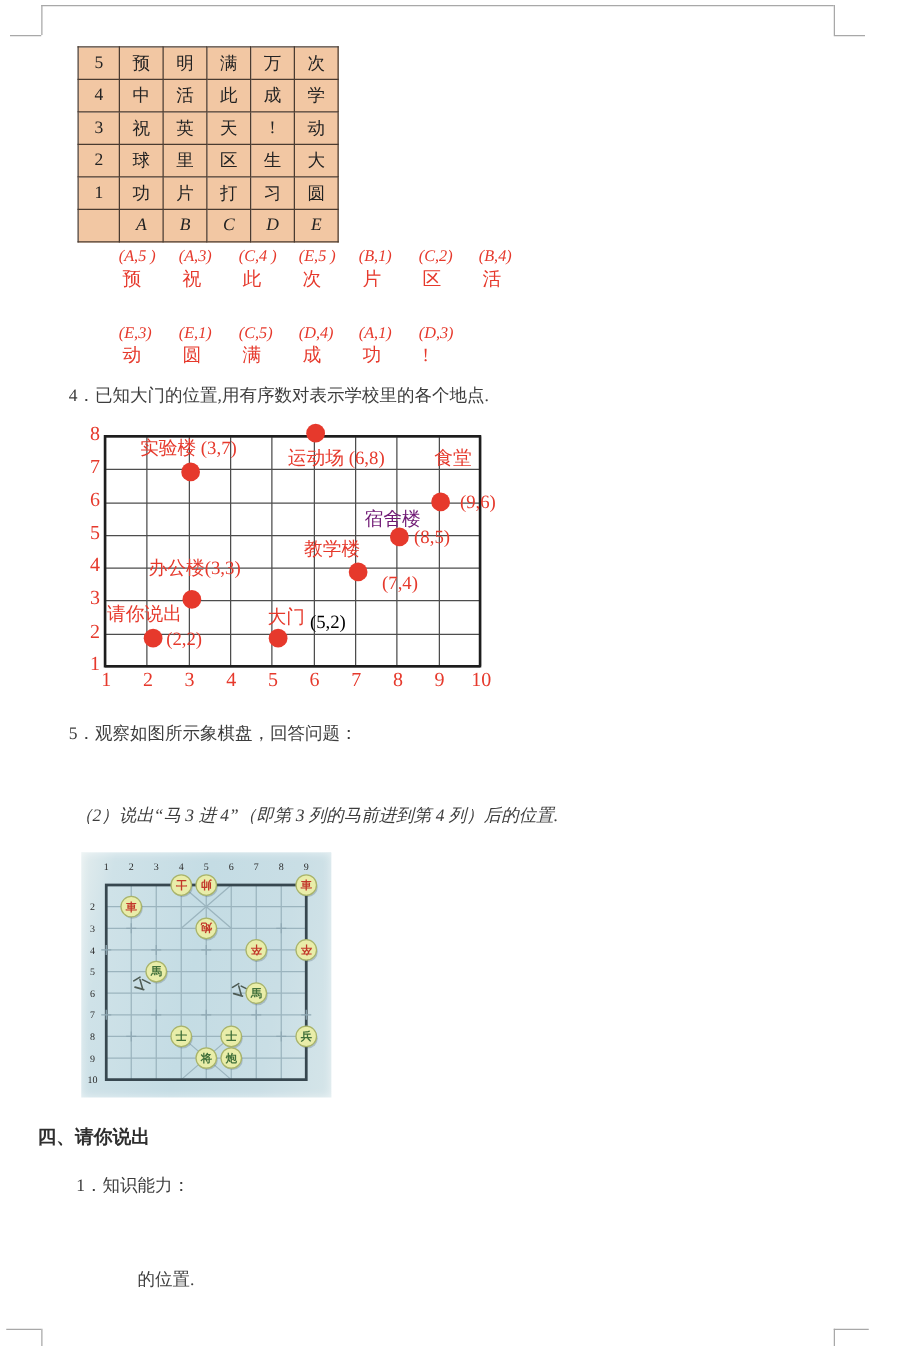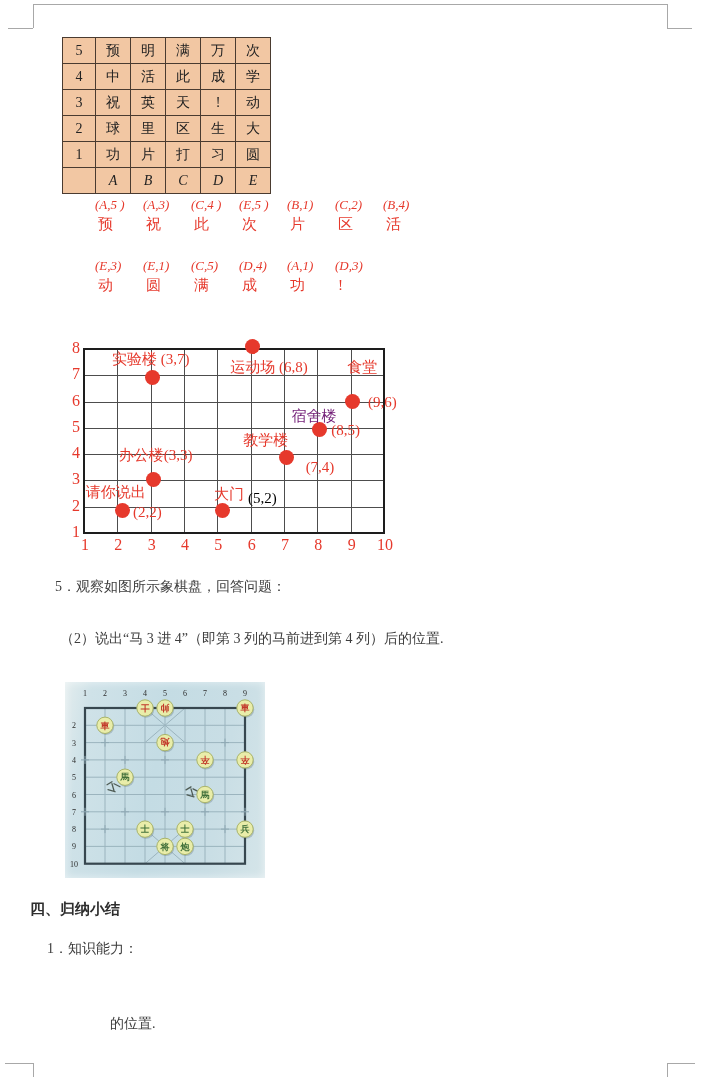--- a/index.html
+++ b/index.html
@@ -103,20 +103,21 @@
           </tr>
         </tbody>
     </table>
   </div>
 
   <div class="abs" id="decode" style="left: 95px; top: 197px; color: rgb(230, 57, 44);">
       <div style="position: absolute; left: 0px; top: 0px; white-space: nowrap;"><div class="pcol"><div class="pair">(A,5 )</div><div class="chr" style="padding-left: 3px;">预</div></div><div class="pcol"><div class="pair">(A,3)</div><div class="chr" style="padding-left: 3px;">祝</div></div><div class="pcol"><div class="pair">(C,4 )</div><div class="chr" style="padding-left: 3px;">此</div></div><div class="pcol"><div class="pair">(E,5 )</div><div class="chr" style="padding-left: 3px;">次</div></div><div class="pcol"><div class="pair">(B,1)</div><div class="chr" style="padding-left: 3px;">片</div></div><div class="pcol"><div class="pair">(C,2)</div><div class="chr" style="padding-left: 3px;">区</div></div><div class="pcol"><div class="pair">(B,4)</div><div class="chr" style="padding-left: 3px;">活</div></div></div>
       <div style="position: absolute; left: 0px; top: 61px; white-space: nowrap;"><div class="pcol"><div class="pair">(E,3)</div><div class="chr" style="padding-left: 3px;">动</div></div><div class="pcol"><div class="pair">(E,1)</div><div class="chr" style="padding-left: 3px;">圆</div></div><div class="pcol"><div class="pair">(C,5)</div><div class="chr" style="padding-left: 3px;">满</div></div><div class="pcol"><div class="pair">(D,4)</div><div class="chr" style="padding-left: 3px;">成</div></div><div class="pcol"><div class="pair">(A,1)</div><div class="chr" style="padding-left: 3px;">功</div></div><div class="pcol"><div class="pair">(D,3)</div><div class="chr" style="padding-left: 3px;">!</div></div></div>
     </div>
 
+  <div class="abs txt" style="left:55px;top:308px;">4．已知大门的位置,用有序数对表示学校里的各个地点.</div>
 
   <div id="chart">
       <div class="gline" style="left: 16px; top: 6px; width: 1px; height: 184px; background: rgb(77, 77, 77);"></div>
       <div class="gline" style="left: 49.3333px; top: 6px; width: 1px; height: 184px; background: rgb(77, 77, 77);"></div>
       <div class="gline" style="left: 82.6667px; top: 6px; width: 1px; height: 184px; background: rgb(77, 77, 77);"></div>
       <div class="gline" style="left: 116px; top: 6px; width: 1px; height: 184px; background: rgb(77, 77, 77);"></div>
       <div class="gline" style="left: 149.333px; top: 6px; width: 1px; height: 184px; background: rgb(77, 77, 77);"></div>
       <div class="gline" style="left: 182.667px; top: 6px; width: 1px; height: 184px; background: rgb(77, 77, 77);"></div>
       <div class="gline" style="left: 216px; top: 6px; width: 1px; height: 184px; background: rgb(77, 77, 77);"></div>
       <div class="gline" style="left: 249.333px; top: 6px; width: 1px; height: 184px; background: rgb(77, 77, 77);"></div>
@@ -166,21 +167,21 @@
       <div class="clabel" style="left: 197.667px; top: 96.6857px; color: rgb(230, 57, 44);">教学楼</div>
       <div class="clabel" style="left: 236px; top: 124.286px; color: rgb(230, 57, 44); padding-left: 32px;">(7,4)</div>
       <div class="clabel" style="left: 87.6667px; top: 112.457px; color: rgb(230, 57, 44);">办公楼(3,3)</div>
       <div class="clabel" style="left: 47.6667px; top: 149.257px; color: rgb(230, 57, 44);">请你说出</div>
       <div class="clabel" style="left: 79.3333px; top: 169.497px; color: rgb(230, 57, 44);">(2,2)</div>
       <div class="clabel" style="left: 161px; top: 150.571px; color: rgb(230, 57, 44);">大门</div>
       <div class="clabel" style="left: 194.333px; top: 155.04px; color: #000000;">(5,2)</div>
     </div>
 
   <div class="abs txt" style="left:55px;top:578px;">5．观察如图所示象棋盘，回答问题：</div>
-  <div class="abs txt" style="left:60px;top:630px;">（2）说出“马 3 进 4”（即第 3 列的马前进到第 4 列）后的位置.</div>
+  <div class="abs txt" style="left:60px;top:644px;font-style:italic;">（2）说出“马 3 进 4”（即第 3 列的马前进到第 4 列）后的位置.</div>
 
   <div id="board"><svg width="200" height="196" viewBox="0 0 200 196">
         <line x1="20" y1="26" x2="20" y2="181.70000000000002" stroke="#9bb4be" stroke-width="1"></line>
         <line x1="40" y1="26" x2="40" y2="181.70000000000002" stroke="#9bb4be" stroke-width="1"></line>
         <line x1="60" y1="26" x2="60" y2="181.70000000000002" stroke="#9bb4be" stroke-width="1"></line>
         <line x1="80" y1="26" x2="80" y2="181.70000000000002" stroke="#9bb4be" stroke-width="1"></line>
         <line x1="100" y1="26" x2="100" y2="181.70000000000002" stroke="#9bb4be" stroke-width="1"></line>
         <line x1="120" y1="26" x2="120" y2="181.70000000000002" stroke="#9bb4be" stroke-width="1"></line>
         <line x1="140" y1="26" x2="140" y2="181.70000000000002" stroke="#9bb4be" stroke-width="1"></line>
         <line x1="160" y1="26" x2="160" y2="181.70000000000002" stroke="#9bb4be" stroke-width="1"></line>
@@ -313,17 +314,17 @@
           <circle cx="100" cy="164.4" r="8.2" fill="#e9eda9" stroke="#a9b46b" stroke-width="1"></circle>
           <text x="100" y="167.6" text-anchor="middle" font-size="9" font-weight="bold" fill="#41703a" font-family="&quot;Liberation Serif&quot;,serif" transform="">将</text>
         </g>
         <g>
           <circle cx="121" cy="165.9" r="8.2" fill="rgba(60,80,90,.25)"></circle>
           <circle cx="120" cy="164.4" r="8.2" fill="#e9eda9" stroke="#a9b46b" stroke-width="1"></circle>
           <text x="120" y="167.6" text-anchor="middle" font-size="9" font-weight="bold" fill="#41703a" font-family="&quot;Liberation Serif&quot;,serif" transform="">炮</text>
         </g>
       </svg></div>
 
-  <div class="abs txt bold" style="left:30px;top:900px;font-size:15px;">四、归纳小结</div>
-  <div class="abs txt" style="left:47px;top:940px;text-align:right;">1．知识能力：</div>
+  <div class="abs txt bold" style="left:30px;top:900px;font-size:15px;">四、请你说出</div>
+  <div class="abs txt" style="left:61px;top:940px;text-align:right;">1．知识能力：</div>
   <div class="abs txt" style="left:110px;top:1015px;">的位置.</div>
 
 </div>
 
 </body></html>

